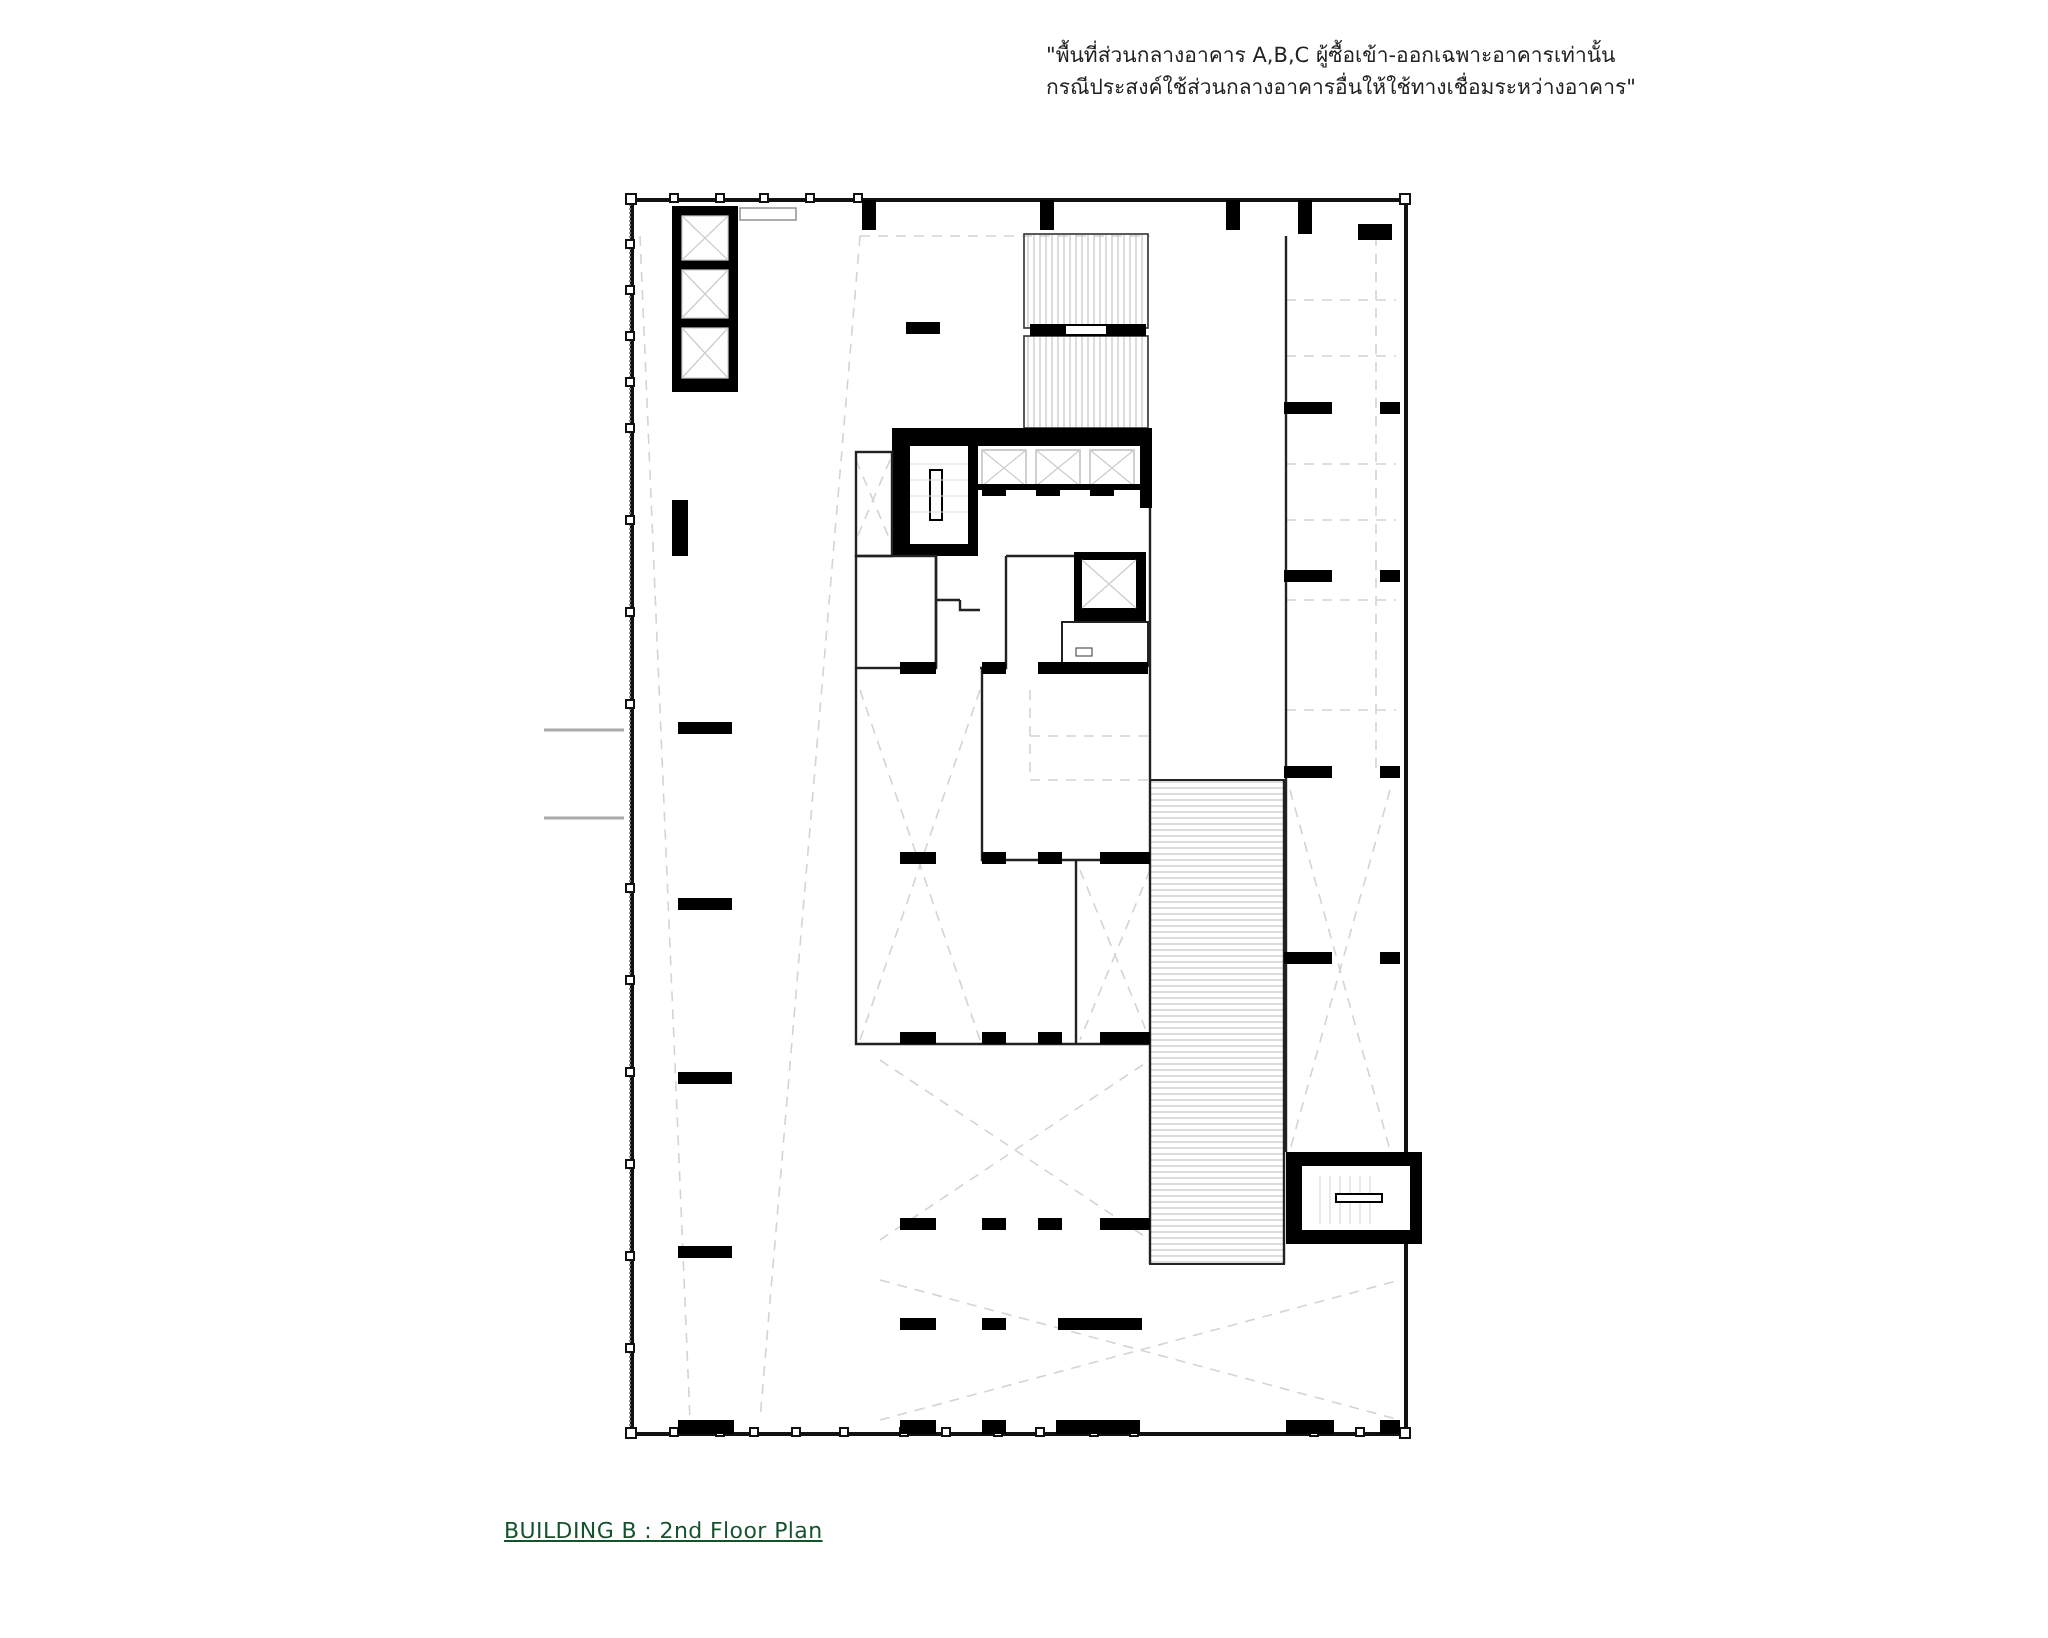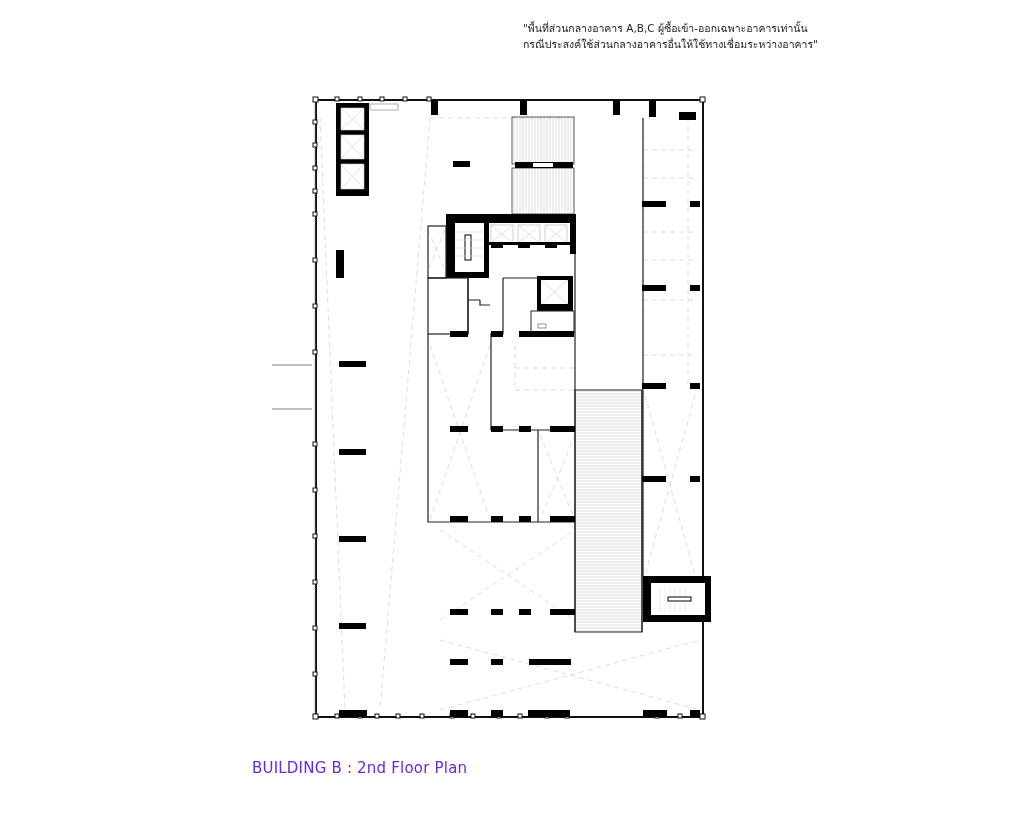--- a/index.html
+++ b/index.html
@@ -1,19 +1,19 @@
 <!DOCTYPE html>
 <html><head>
 <meta charset="utf-8">
 <style>
   html, body { margin: 0; padding: 0; background: #ffffff; }
   body { width: 1024px; height: 819px; position: relative; overflow: hidden; font-family: "DejaVu Sans", sans-serif; }
   .note { position: absolute; left: 523px; top: 20px; width: 260px; font-size: 10.5px; line-height: 16px; color: #222; text-align: left; }
   .note div { white-space: nowrap; }
-  .caption { position: absolute; left: 252px; top: 759px; font-size: 15px; color: #6d28d9; letter-spacing: 0.2px; }
+  .caption { position: absolute; left: 252px; top: 759px; font-size: 11px; color: #14532d; letter-spacing: 0.2px; text-decoration: underline; }
   svg { position: absolute; left: 0; top: 0; }
 </style>
 </head>
 <body>
 
 <div class="note">
   <div>"พื้นที่ส่วนกลางอาคาร A,B,C ผู้ซื้อเข้า-ออกเฉพาะอาคารเท่านั้น</div>
   <div>กรณีประสงค์ใช้ส่วนกลางอาคารอื่นให้ใช้ทางเชื่อมระหว่างอาคาร"</div>
 </div>
 

